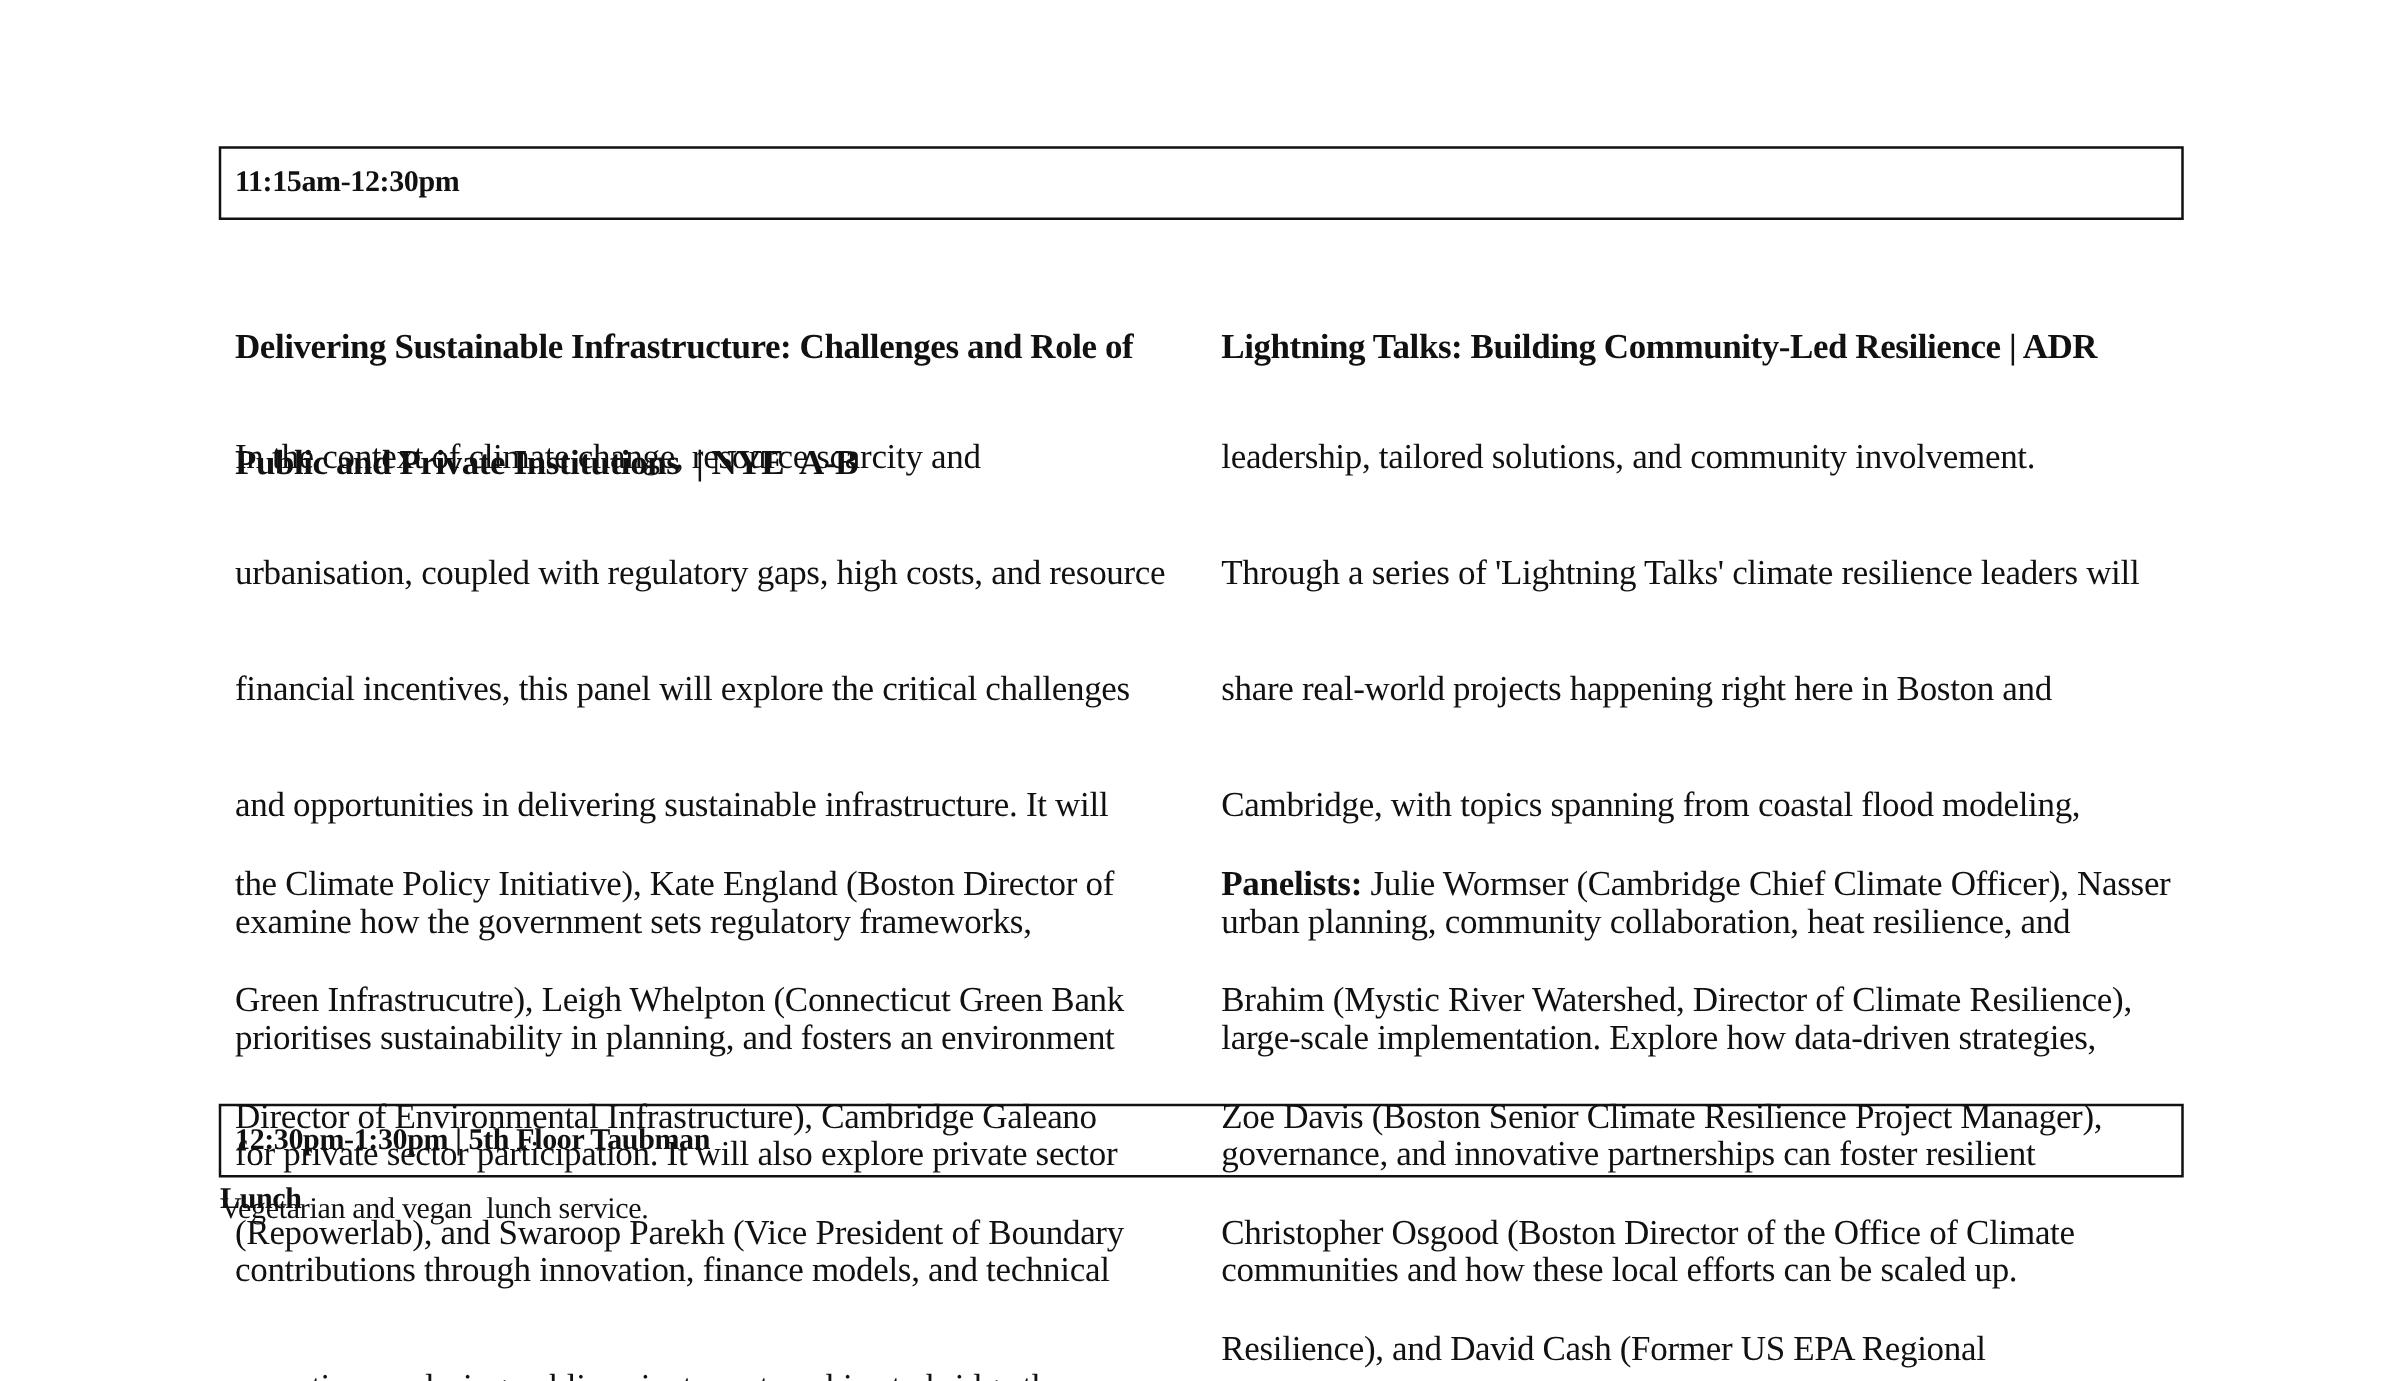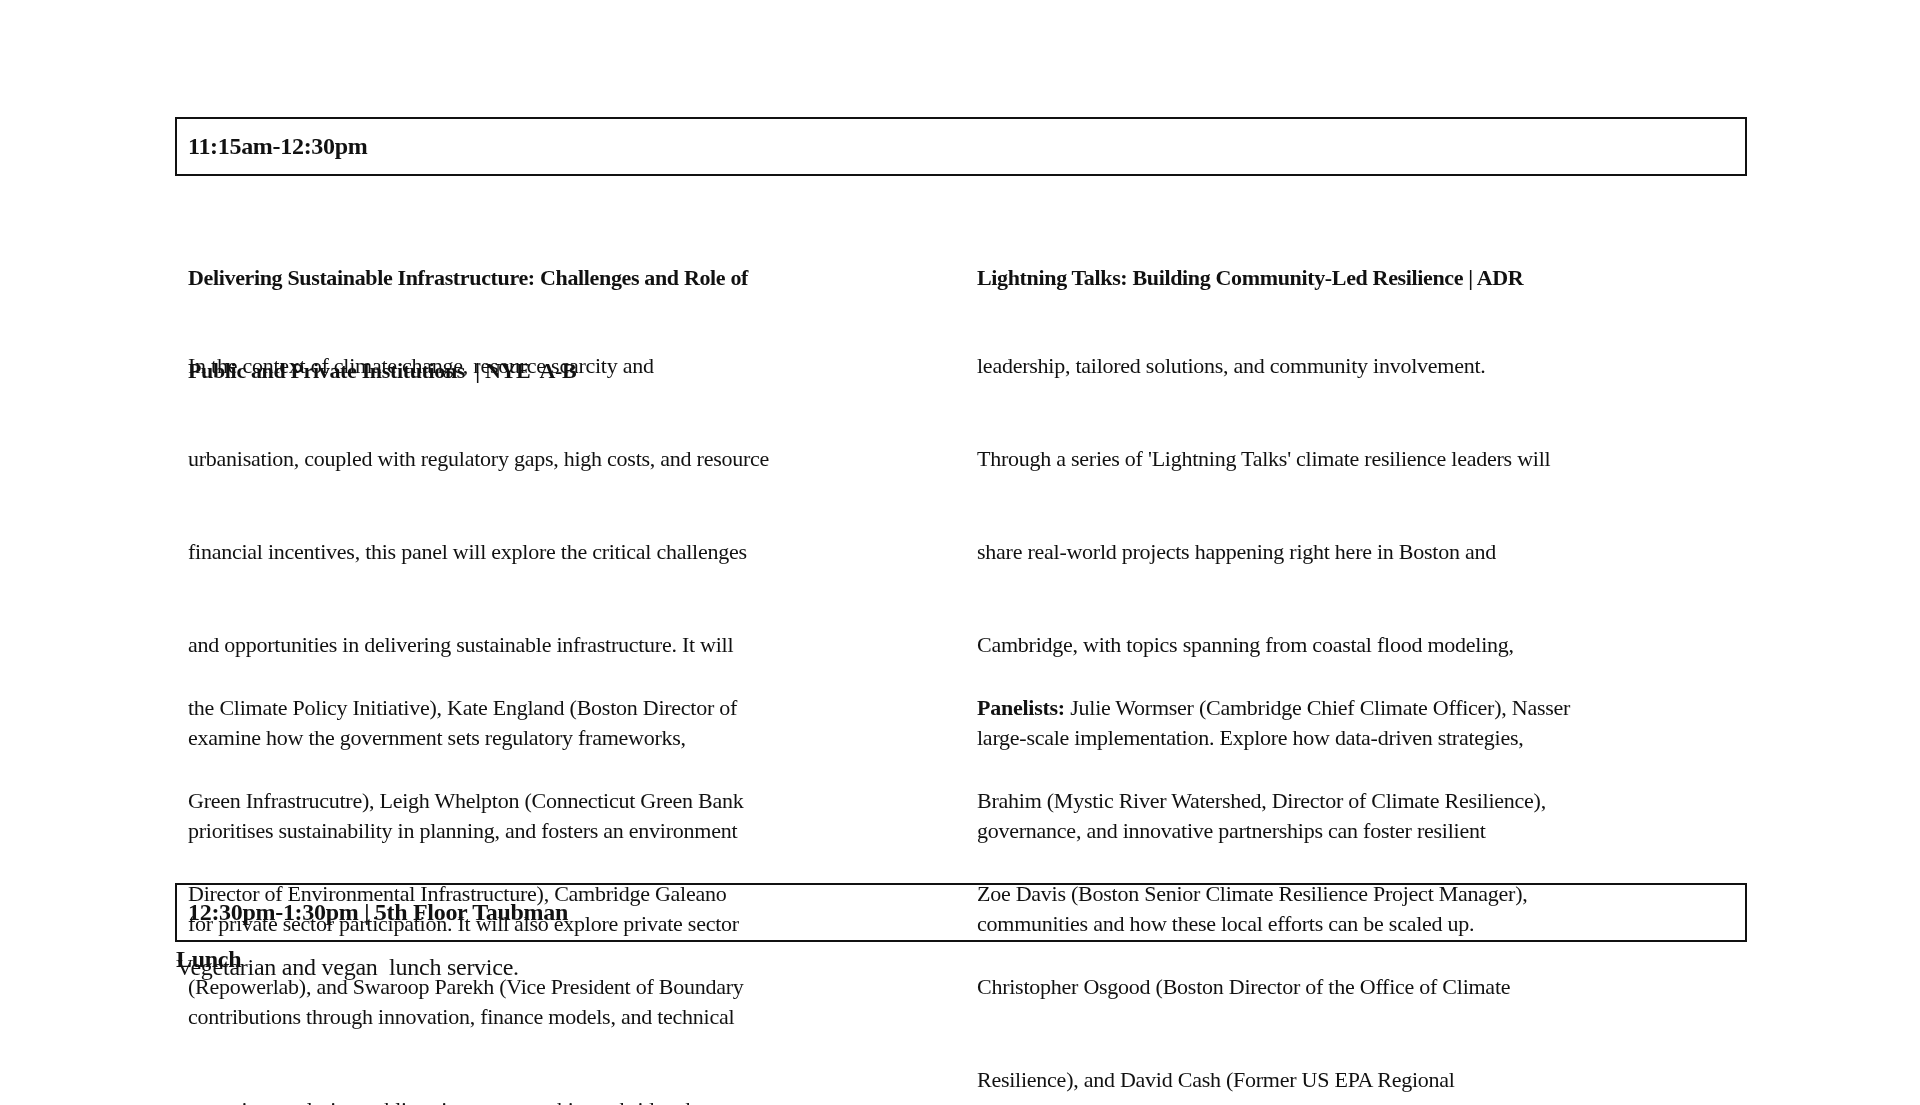--- a/index.html
+++ b/index.html
@@ -16,21 +16,21 @@
       position: absolute; left: 11px; top: 0; line-height: 55px;
       font-weight: bold; font-size: 24px; letter-spacing: -0.3px;
       white-space: pre;
     }
     #box1 { top: 93px; }
     #box2 { top: 859px; }
     .col { position: absolute; width: 780px; }
     #col-left { left: 188px; }
     #col-right { left: 977px; }
     .heading, .para, .panel {
-      position: absolute; left: 0; font-size: 22px; line-height: 31px;
+      position: absolute; left: 0; font-size: 28px; line-height: 31px;
       white-space: pre; letter-spacing: -0.25px;
     }
     .heading { top: 200px; font-weight: bold; letter-spacing: -0.35px; }
     .para { top: 288px; }
     .panel { top: 630px; }
     .panel b { font-weight: bold; }
     .line { display: block; height: 31px; }
     .lunch-title {
       position: absolute; left: 176px; top: 944px; font-weight: bold;
       font-size: 24px; line-height: 31px; letter-spacing: -0.3px;
@@ -75,20 +75,21 @@
 
 <div class="col" id="col-right">
   <div class="heading">
     <span class="line">Lightning Talks: Building Community-Led Resilience | ADR</span>
   </div>
   <div class="para">
     <span class="line">leadership, tailored solutions, and community involvement.</span>
     <span class="line">Through a series of 'Lightning Talks' climate resilience leaders will</span>
     <span class="line">share real-world projects happening right here in Boston and</span>
     <span class="line">Cambridge, with topics spanning from coastal flood modeling,</span>
+    <span class="line">urban planning, community collaboration, heat resilience, and</span>
     <span class="line">large-scale implementation. Explore how data-driven strategies,</span>
     <span class="line">governance, and innovative partnerships can foster resilient</span>
     <span class="line">communities and how these local efforts can be scaled up.</span>
   </div>
   <div class="panel">
     <span class="line"><b>Panelists:</b><span> Julie Wormser (Cambridge Chief Climate Officer), Nasser</span></span>
     <span class="line">Brahim (Mystic River Watershed, Director of Climate Resilience),</span>
     <span class="line">Zoe Davis (Boston Senior Climate Resilience Project Manager),</span>
     <span class="line">Christopher Osgood (Boston Director of the Office of Climate</span>
     <span class="line">Resilience), and David Cash (Former US EPA Regional</span>

